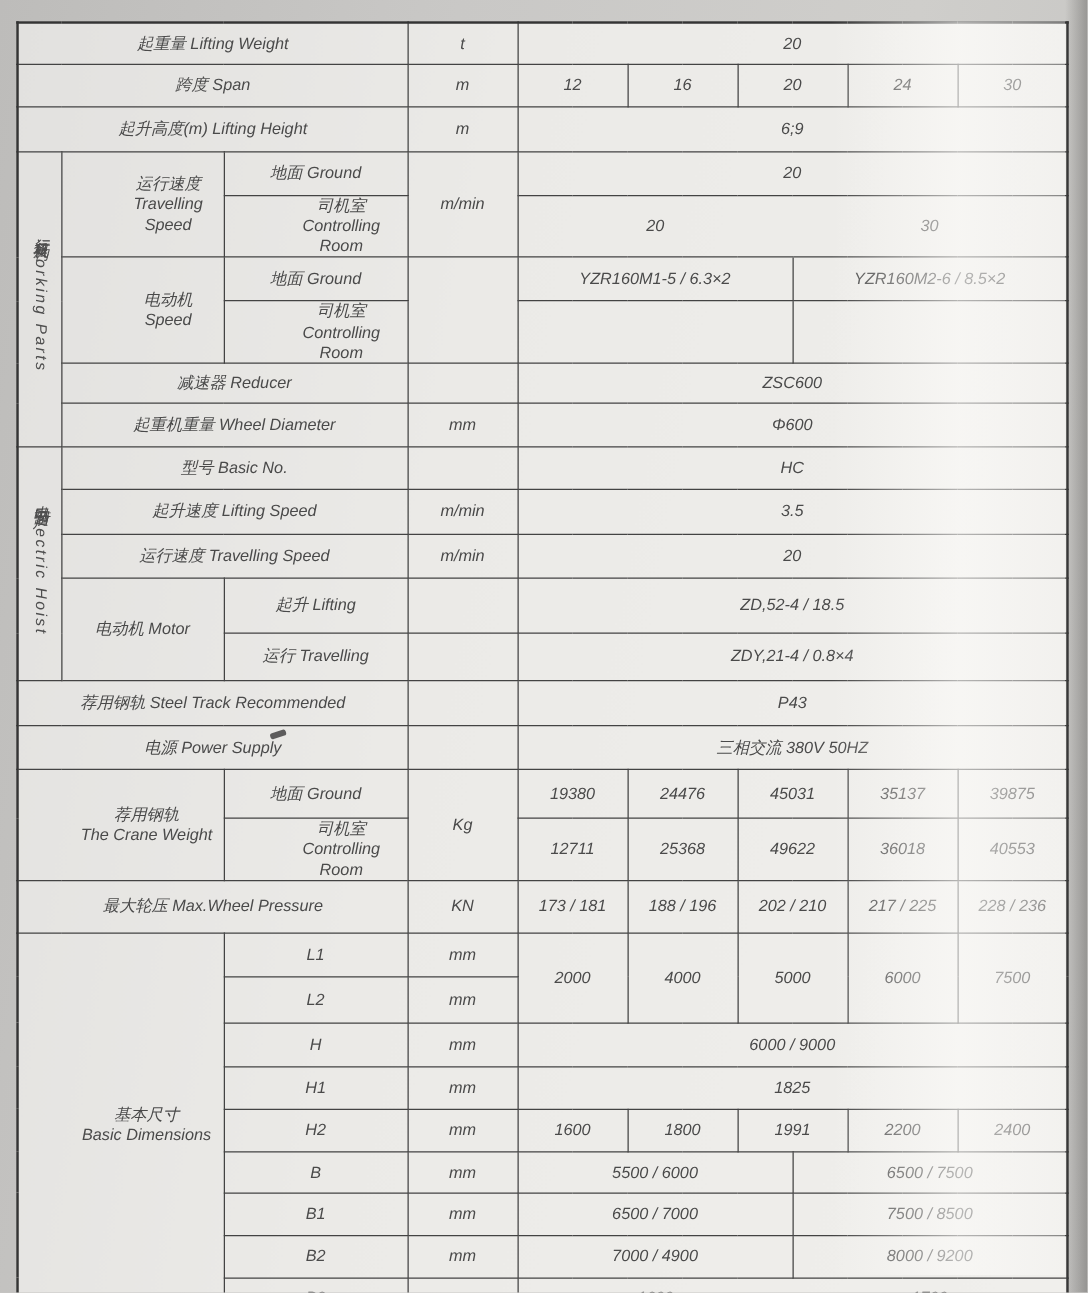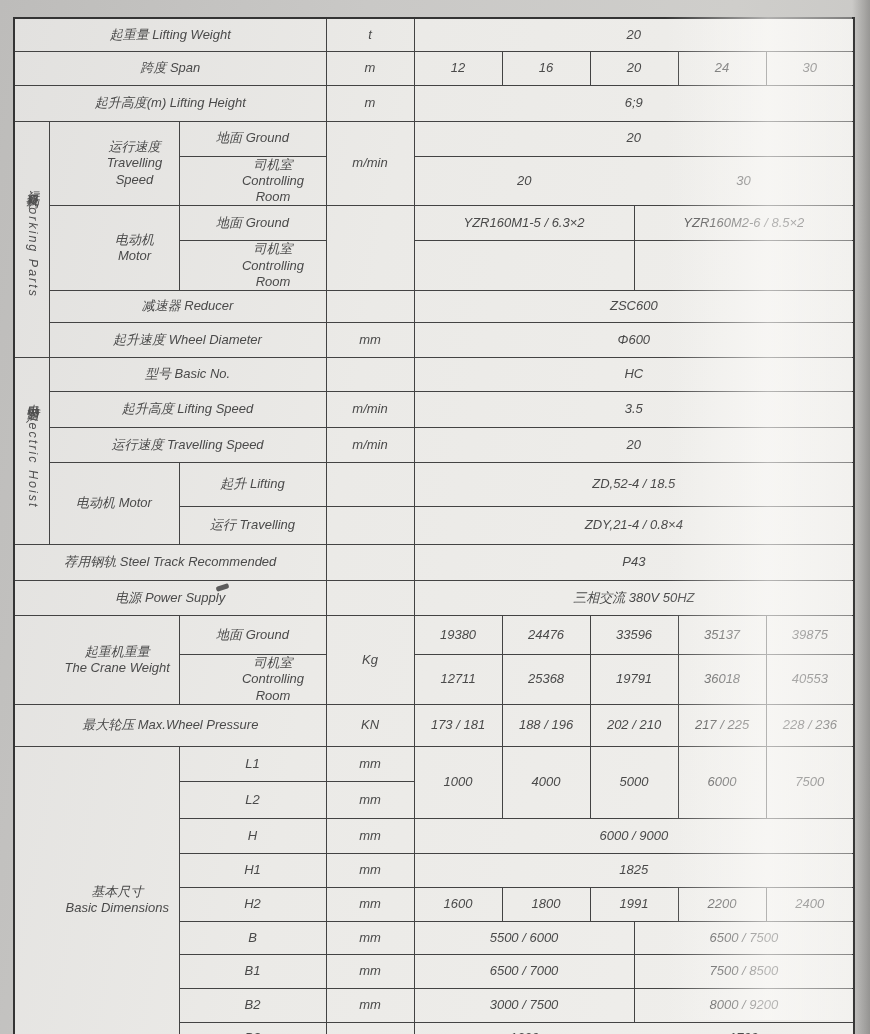--- a/index.html
+++ b/index.html
@@ -109,55 +109,55 @@
 
     <tr style="height:37px">
       <td class="pre">司机室
 Controlling Room</td>
       <td colspan="5" class="no-r">20</td>
       <td colspan="5" class="no-l">30</td>
     </tr>
 
     <tr style="height:35px">
       <td rowspan="2" class="pre">电动机
-Motor</td>
+Speed</td>
       <td>地面 Ground</td>
       <td rowspan="2"></td>
       <td colspan="5">YZR160M1-5 / 6.3×2</td>
       <td colspan="5">YZR160M2-6 / 8.5×2</td>
     </tr>
 
     <tr style="height:34px">
       <td class="pre">司机室
 Controlling Room</td>
       <td colspan="5"></td>
       <td colspan="5"></td>
     </tr>
 
     <tr style="height:32px">
       <td colspan="2">减速器 Reducer</td>
       <td></td>
       <td colspan="10">ZSC600</td>
     </tr>
 
     <tr style="height:35px">
-      <td colspan="2">起升速度 Wheel Diameter</td>
+      <td colspan="2">起重机重量 Wheel Diameter</td>
       <td>mm</td>
       <td colspan="10">Φ600</td>
     </tr>
 
     <tr style="height:34px">
       <td rowspan="5" class="vlabel">电动葫芦  Electric Hoist</td>
       <td colspan="2">型号 Basic No.</td>
       <td></td>
       <td colspan="10">HC</td>
     </tr>
 
     <tr style="height:36px">
-      <td colspan="2">起升高度 Lifting Speed</td>
+      <td colspan="2">起升速度 Lifting Speed</td>
       <td>m/min</td>
       <td colspan="10">3.5</td>
     </tr>
 
     <tr style="height:35px">
       <td colspan="2">运行速度 Travelling Speed</td>
       <td>m/min</td>
       <td colspan="10">20</td>
     </tr>
 
@@ -180,57 +180,57 @@
       <td colspan="10">P43</td>
     </tr>
 
     <tr style="height:35px">
       <td colspan="3">电源 Power Supply</td>
       <td></td>
       <td colspan="10">三相交流 380V  50HZ</td>
     </tr>
 
     <tr style="height:39px">
-      <td colspan="2" rowspan="2" class="pre">起重机重量
+      <td colspan="2" rowspan="2" class="pre">荐用钢轨
 The Crane Weight</td>
       <td>地面 Ground</td>
       <td rowspan="2">Kg</td>
       <td colspan="2">19380</td>
       <td colspan="2">24476</td>
-      <td colspan="2">33596</td>
+      <td colspan="2">45031</td>
       <td colspan="2">35137</td>
       <td colspan="2">39875</td>
     </tr>
 
     <tr style="height:43px">
       <td class="pre">司机室
 Controlling Room</td>
       <td colspan="2">12711</td>
       <td colspan="2">25368</td>
-      <td colspan="2">19791</td>
+      <td colspan="2">49622</td>
       <td colspan="2">36018</td>
       <td colspan="2">40553</td>
     </tr>
 
     <tr style="height:42px">
       <td colspan="3">最大轮压 Max.Wheel Pressure</td>
       <td>KN</td>
       <td colspan="2">173 / 181</td>
       <td colspan="2">188 / 196</td>
       <td colspan="2">202 / 210</td>
       <td colspan="2">217 / 225</td>
       <td colspan="2">228 / 236</td>
     </tr>
 
     <tr style="height:35px">
       <td colspan="2" rowspan="9" class="pre">基本尺寸
 Basic Dimensions</td>
       <td>L1</td>
       <td>mm</td>
-      <td colspan="2" rowspan="2">1000</td>
+      <td colspan="2" rowspan="2">2000</td>
       <td colspan="2" rowspan="2">4000</td>
       <td colspan="2" rowspan="2">5000</td>
       <td colspan="2" rowspan="2">6000</td>
       <td colspan="2" rowspan="2">7500</td>
     </tr>
 
     <tr style="height:37px">
       <td>L2</td>
       <td>mm</td>
     </tr>
@@ -267,21 +267,21 @@
     <tr style="height:34px">
       <td>B1</td>
       <td>mm</td>
       <td colspan="5">6500 / 7000</td>
       <td colspan="5">7500 / 8500</td>
     </tr>
 
     <tr style="height:34px">
       <td>B2</td>
       <td>mm</td>
-      <td colspan="5">3000 / 7500</td>
+      <td colspan="5">7000 / 4900</td>
       <td colspan="5">8000 / 9200</td>
     </tr>
 
     <tr style="height:32px">
       <td>B3</td>
       <td>mm</td>
       <td colspan="5" class="no-r">1600</td>
       <td colspan="5" class="no-l">1700</td>
     </tr>
 

